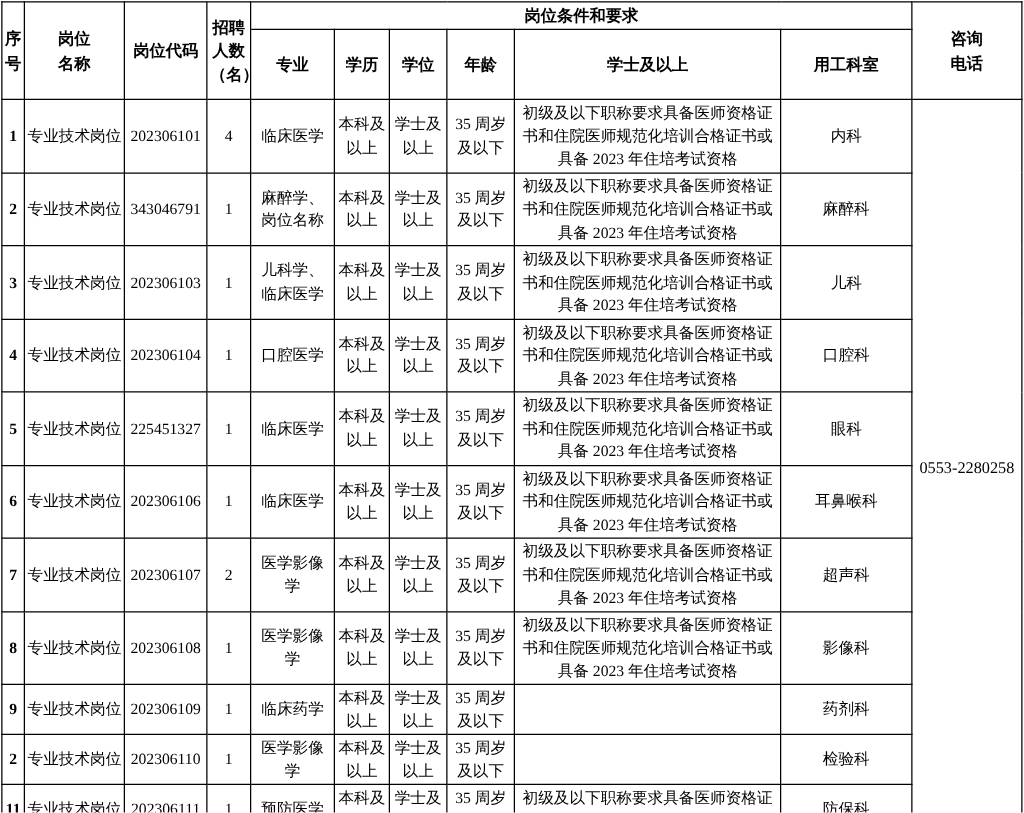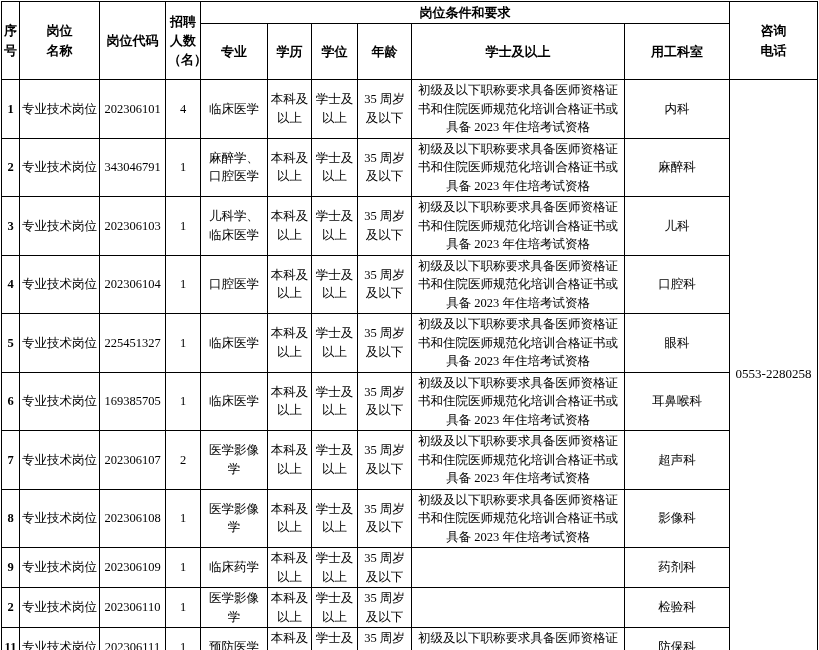--- a/index.html
+++ b/index.html
@@ -85,21 +85,21 @@
       <td>35 周岁及以下</td>
       <td>初级及以下职称要求具备医师资格证书和住院医师规范化培训合格证书或具备 2023 年住培考试资格</td>
       <td>内科</td>
       <td class="phone-cell" rowspan="11">0553-2280258</td>
     </tr>
     <tr class="r-tall2">
       <td class="num">2</td>
       <td>专业技术岗位</td>
       <td>343046791</td>
       <td>1</td>
-      <td>麻醉学、口腔医学</td>
+      <td>麻醉学、岗位名称</td>
       <td>本科及以上</td>
       <td>学士及以上</td>
       <td>35 周岁及以下</td>
       <td>初级及以下职称要求具备医师资格证书和住院医师规范化培训合格证书或具备 2023 年住培考试资格</td>
       <td>麻醉科</td>
     </tr>
     <tr class="r-mid">
       <td class="num">3</td>
       <td>专业技术岗位</td>
       <td>202306103</td>
@@ -131,21 +131,21 @@
       <td>临床医学</td>
       <td>本科及以上</td>
       <td>学士及以上</td>
       <td>35 周岁及以下</td>
       <td>初级及以下职称要求具备医师资格证书和住院医师规范化培训合格证书或具备 2023 年住培考试资格</td>
       <td>眼科</td>
     </tr>
     <tr class="r-tall">
       <td class="num">6</td>
       <td>专业技术岗位</td>
-      <td>169385705</td>
+      <td>202306106</td>
       <td>1</td>
       <td>临床医学</td>
       <td>本科及以上</td>
       <td>学士及以上</td>
       <td>35 周岁及以下</td>
       <td>初级及以下职称要求具备医师资格证书和住院医师规范化培训合格证书或具备 2023 年住培考试资格</td>
       <td>耳鼻喉科</td>
     </tr>
     <tr class="r-tall2">
       <td class="num">7</td>

